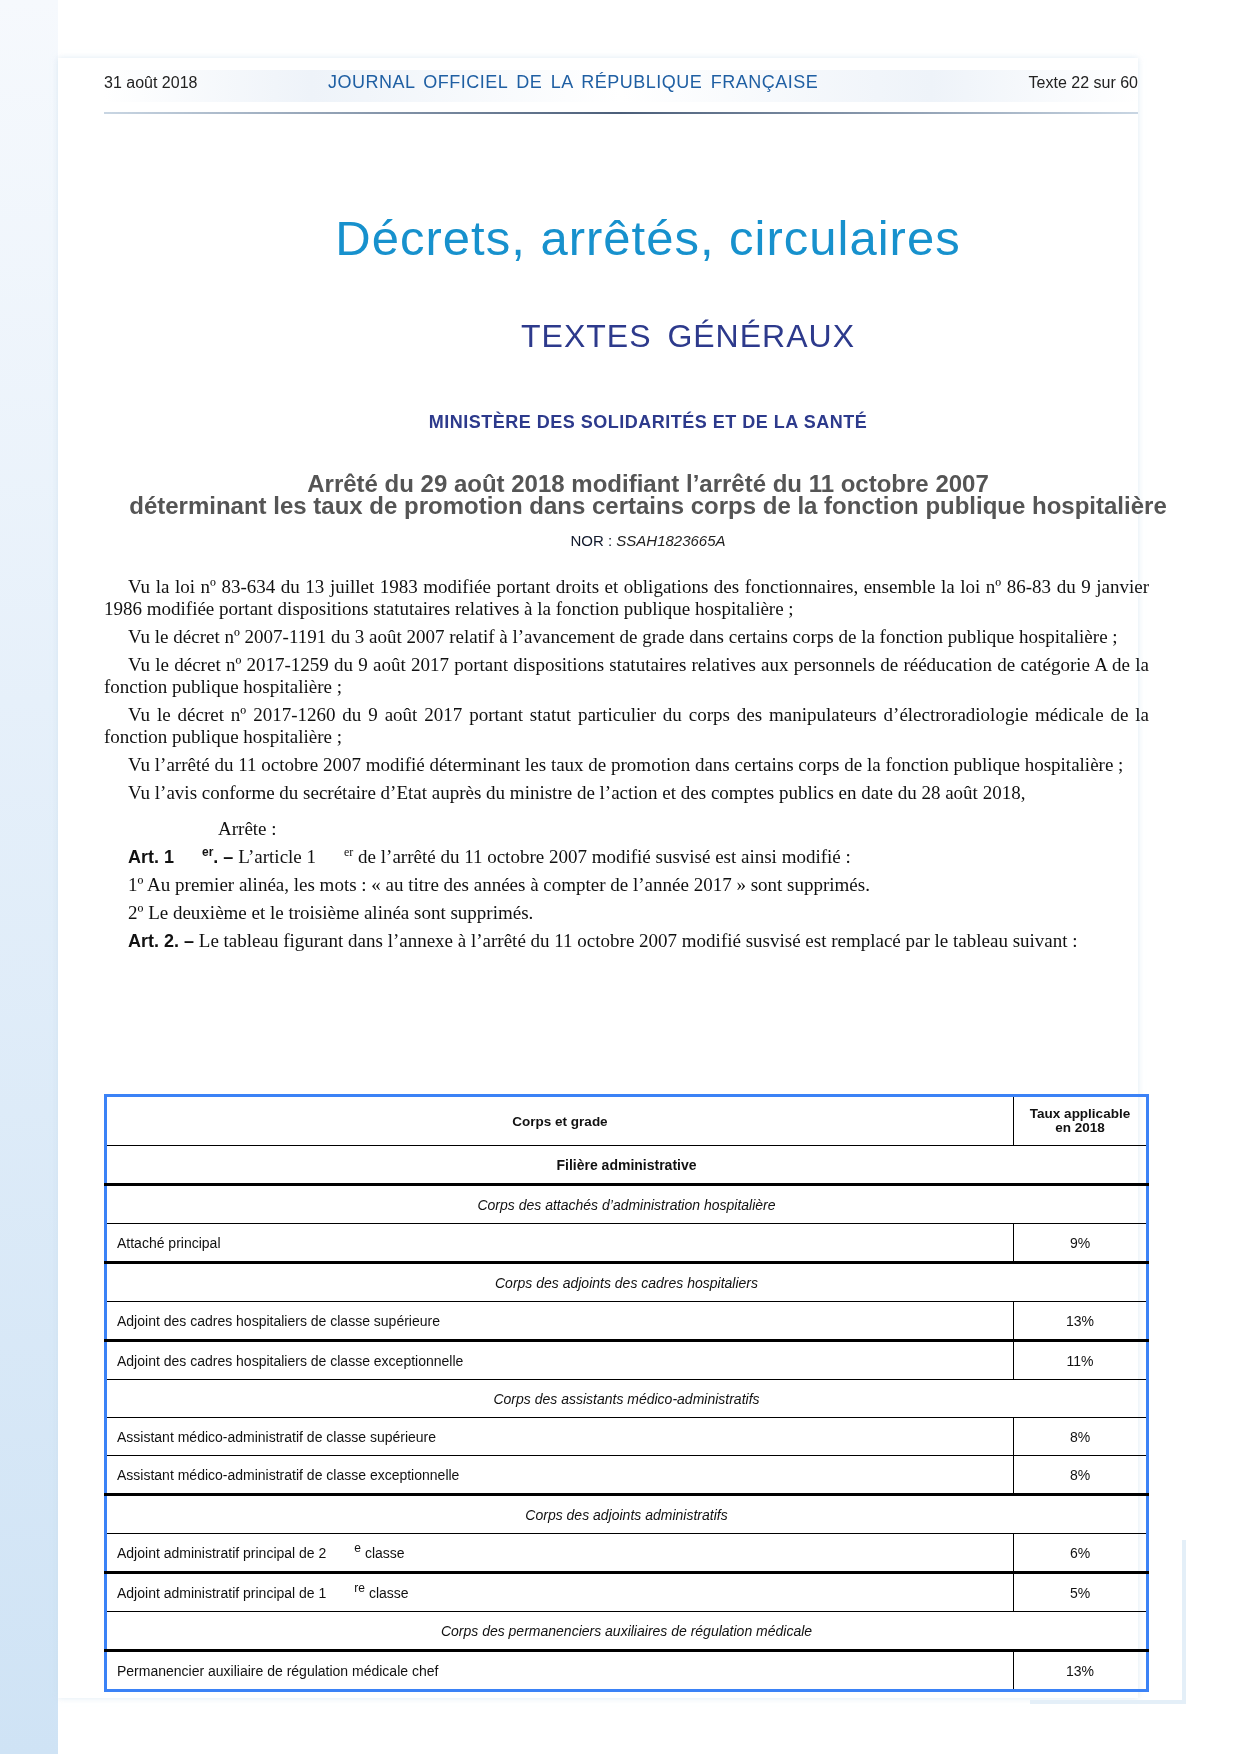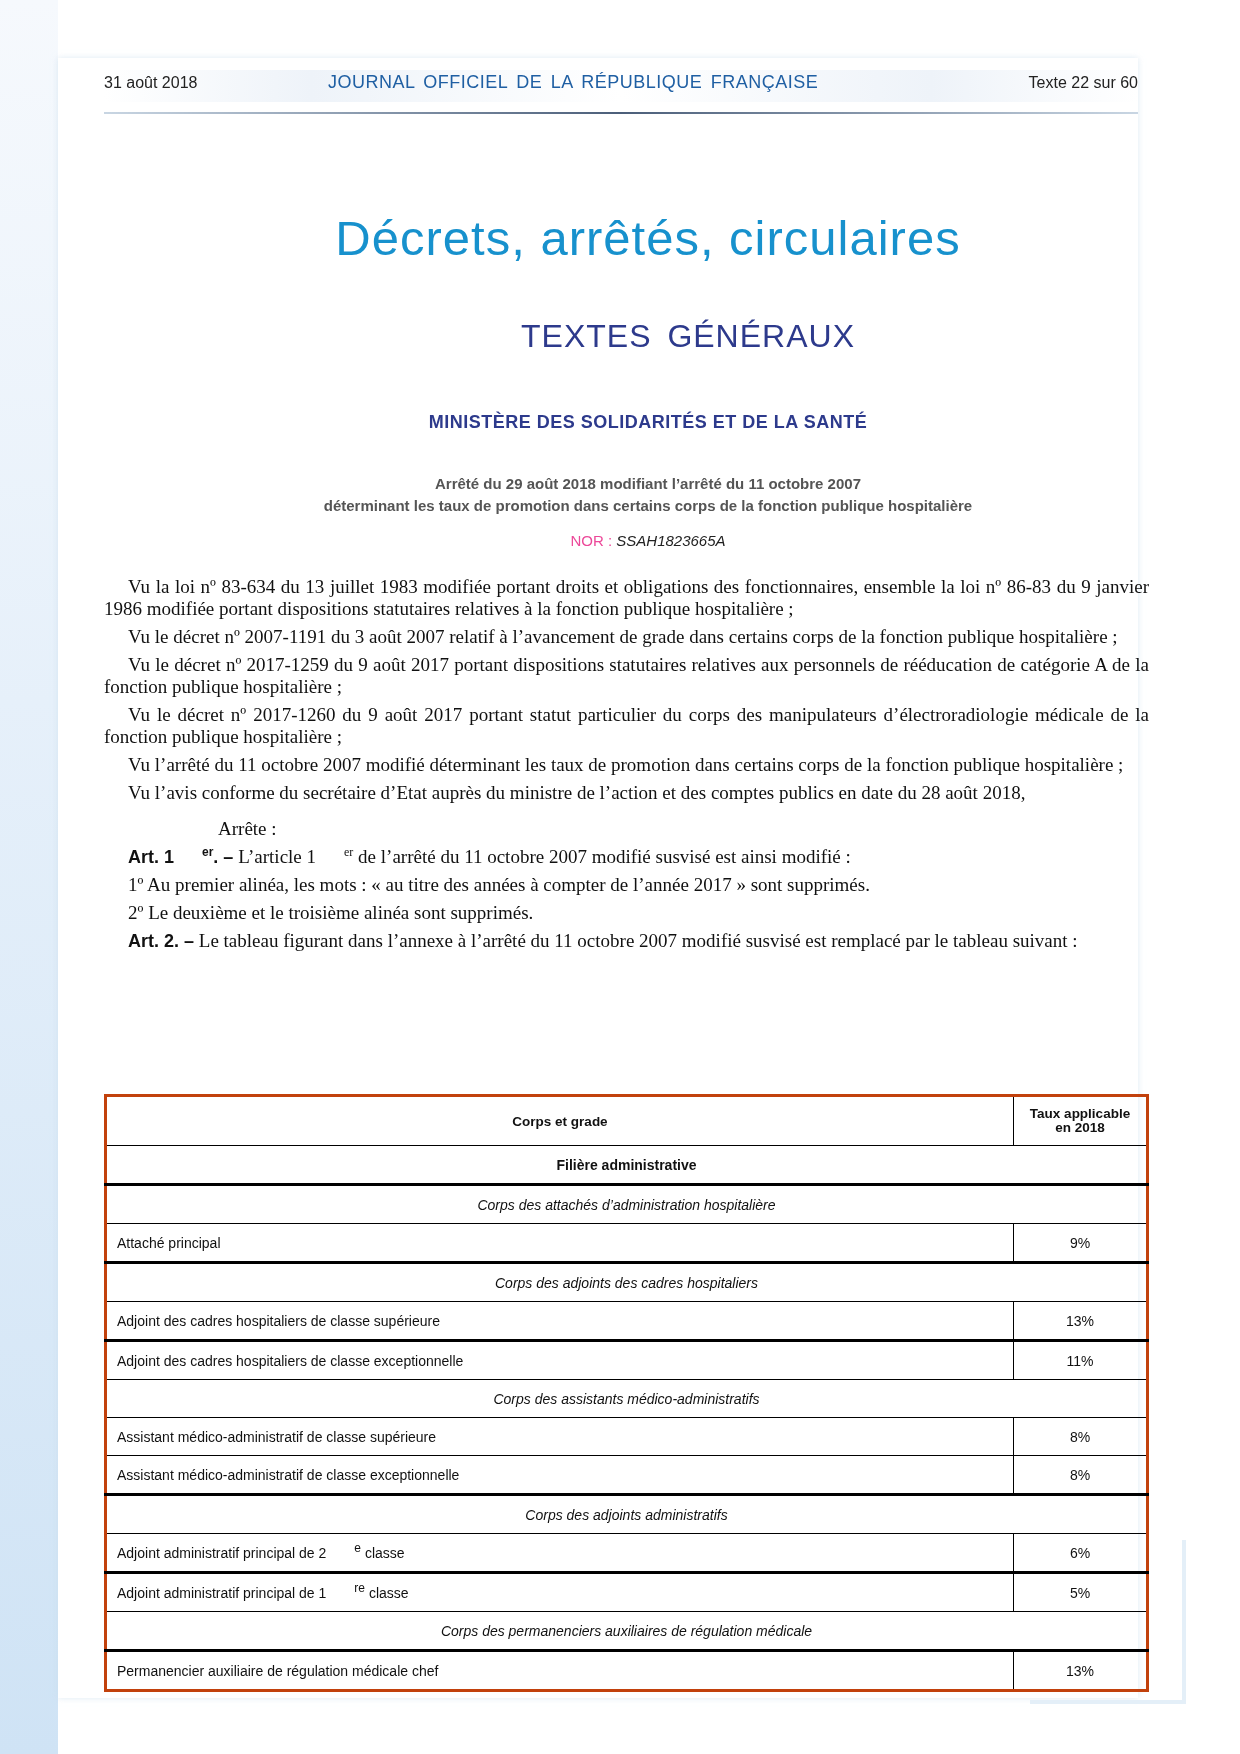--- a/index.html
+++ b/index.html
@@ -41,48 +41,48 @@
       font-family: "Liberation Sans", sans-serif; font-size: 32px; color: #2d3a8c;
       letter-spacing: 1px; word-spacing: 6px; margin-left: 40px;
     }
     .ministry {
       position: absolute; left: 58px; width: 1180px; top: 412px; text-align: center;
       font-family: "Liberation Sans", sans-serif; font-size: 18px; font-weight: bold;
       color: #2d3a8c; letter-spacing: 0.5px;
     }
     .act-title {
       position: absolute; left: 58px; width: 1180px; top: 473px; text-align: center;
-      font-family: "Liberation Sans", sans-serif; font-size: 15px; font-weight: bold;
+      font-family: "Liberation Sans", sans-serif; font-size: 24px; font-weight: bold;
       color: #555; line-height: 22px;
     }
     .nor {
       position: absolute; left: 58px; width: 1180px; top: 532px; text-align: center;
       font-family: "Liberation Sans", sans-serif; font-size: 15px;
     }
-    .nor .nor-label { color: #ec4899; }
+    .nor .nor-label { color: #0f172a; }
     .nor .nor-code { color: #222; font-style: italic; }
 
     .body-text {
       position: absolute; left: 104px; top: 576px; width: 1045px;
       font-size: 19px; line-height: 22px; text-align: justify;
     }
     .body-text p { margin: 0 0 6px 0; text-indent: 24px; }
     .body-text p.arrete { text-indent: 114px; margin-top: 14px; }
     .art-label { font-family: "Liberation Sans", sans-serif; font-weight: bold; font-size: 18px; }
     sup { font-size: 12px; vertical-align: super; line-height: 0; margin-left: 28px; }
 
     table.rates {
       position: absolute; left: 104px; top: 1094px; width: 1045px;
       border-collapse: collapse;
       font-family: "Liberation Sans", sans-serif; font-size: 14px;
     }
     table.rates td, table.rates th {
       border: 1.5px solid #000; padding: 0 10px; height: 37px;
     }
-    table.rates { border: 3px solid #c2410c; }
+    table.rates { border: 3px solid #3b82f6; }
     table.rates th { font-weight: bold; text-align: center; font-size: 13.5px; }
     table.rates th.head-rate { width: 112px; line-height: 14px; }
     table.rates th.head-corps { height: 48px; }
     table.rates td.group { text-align: center; font-weight: bold; }
     table.rates td.subgroup { text-align: center; font-style: italic; }
     table.rates td.rate { text-align: center; }
     table.rates tr.thick-top td { border-top: 3px solid #000; }
     .corner-deco {
       position: absolute; left: 1030px; top: 1540px; width: 152px; height: 160px;
       border-right: 4px solid #e4eff8; border-bottom: 4px solid #e4eff8;

